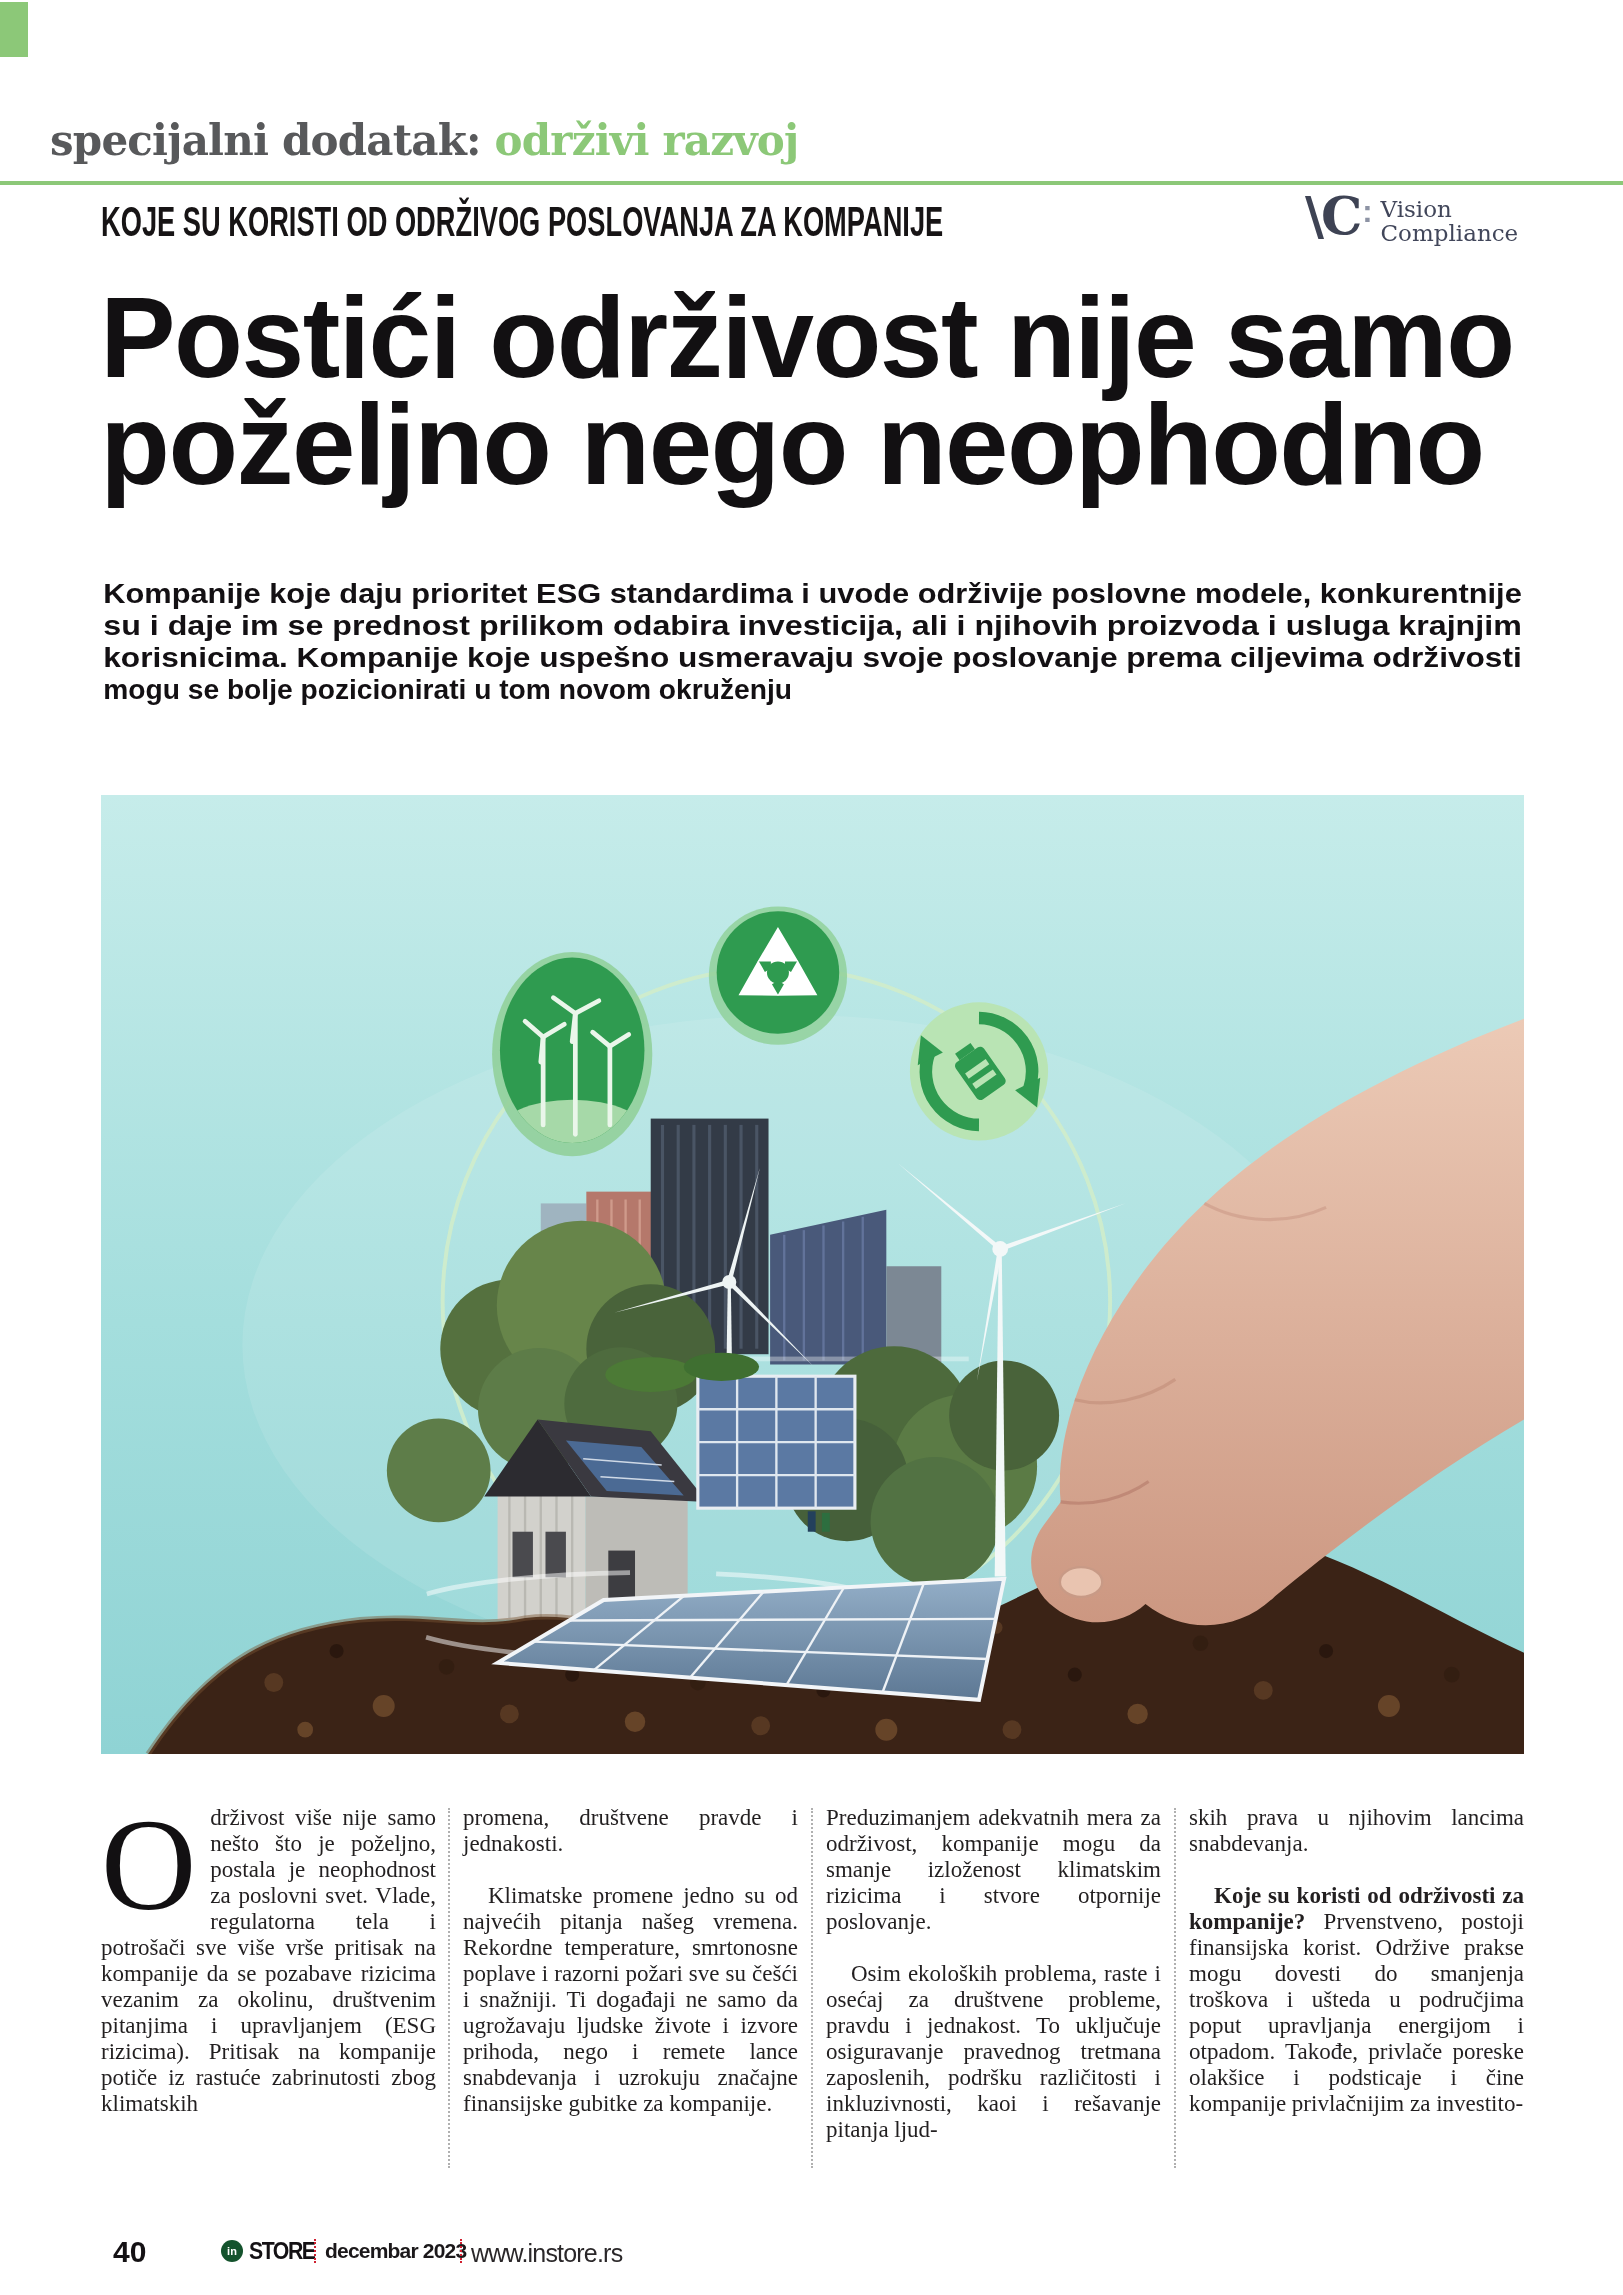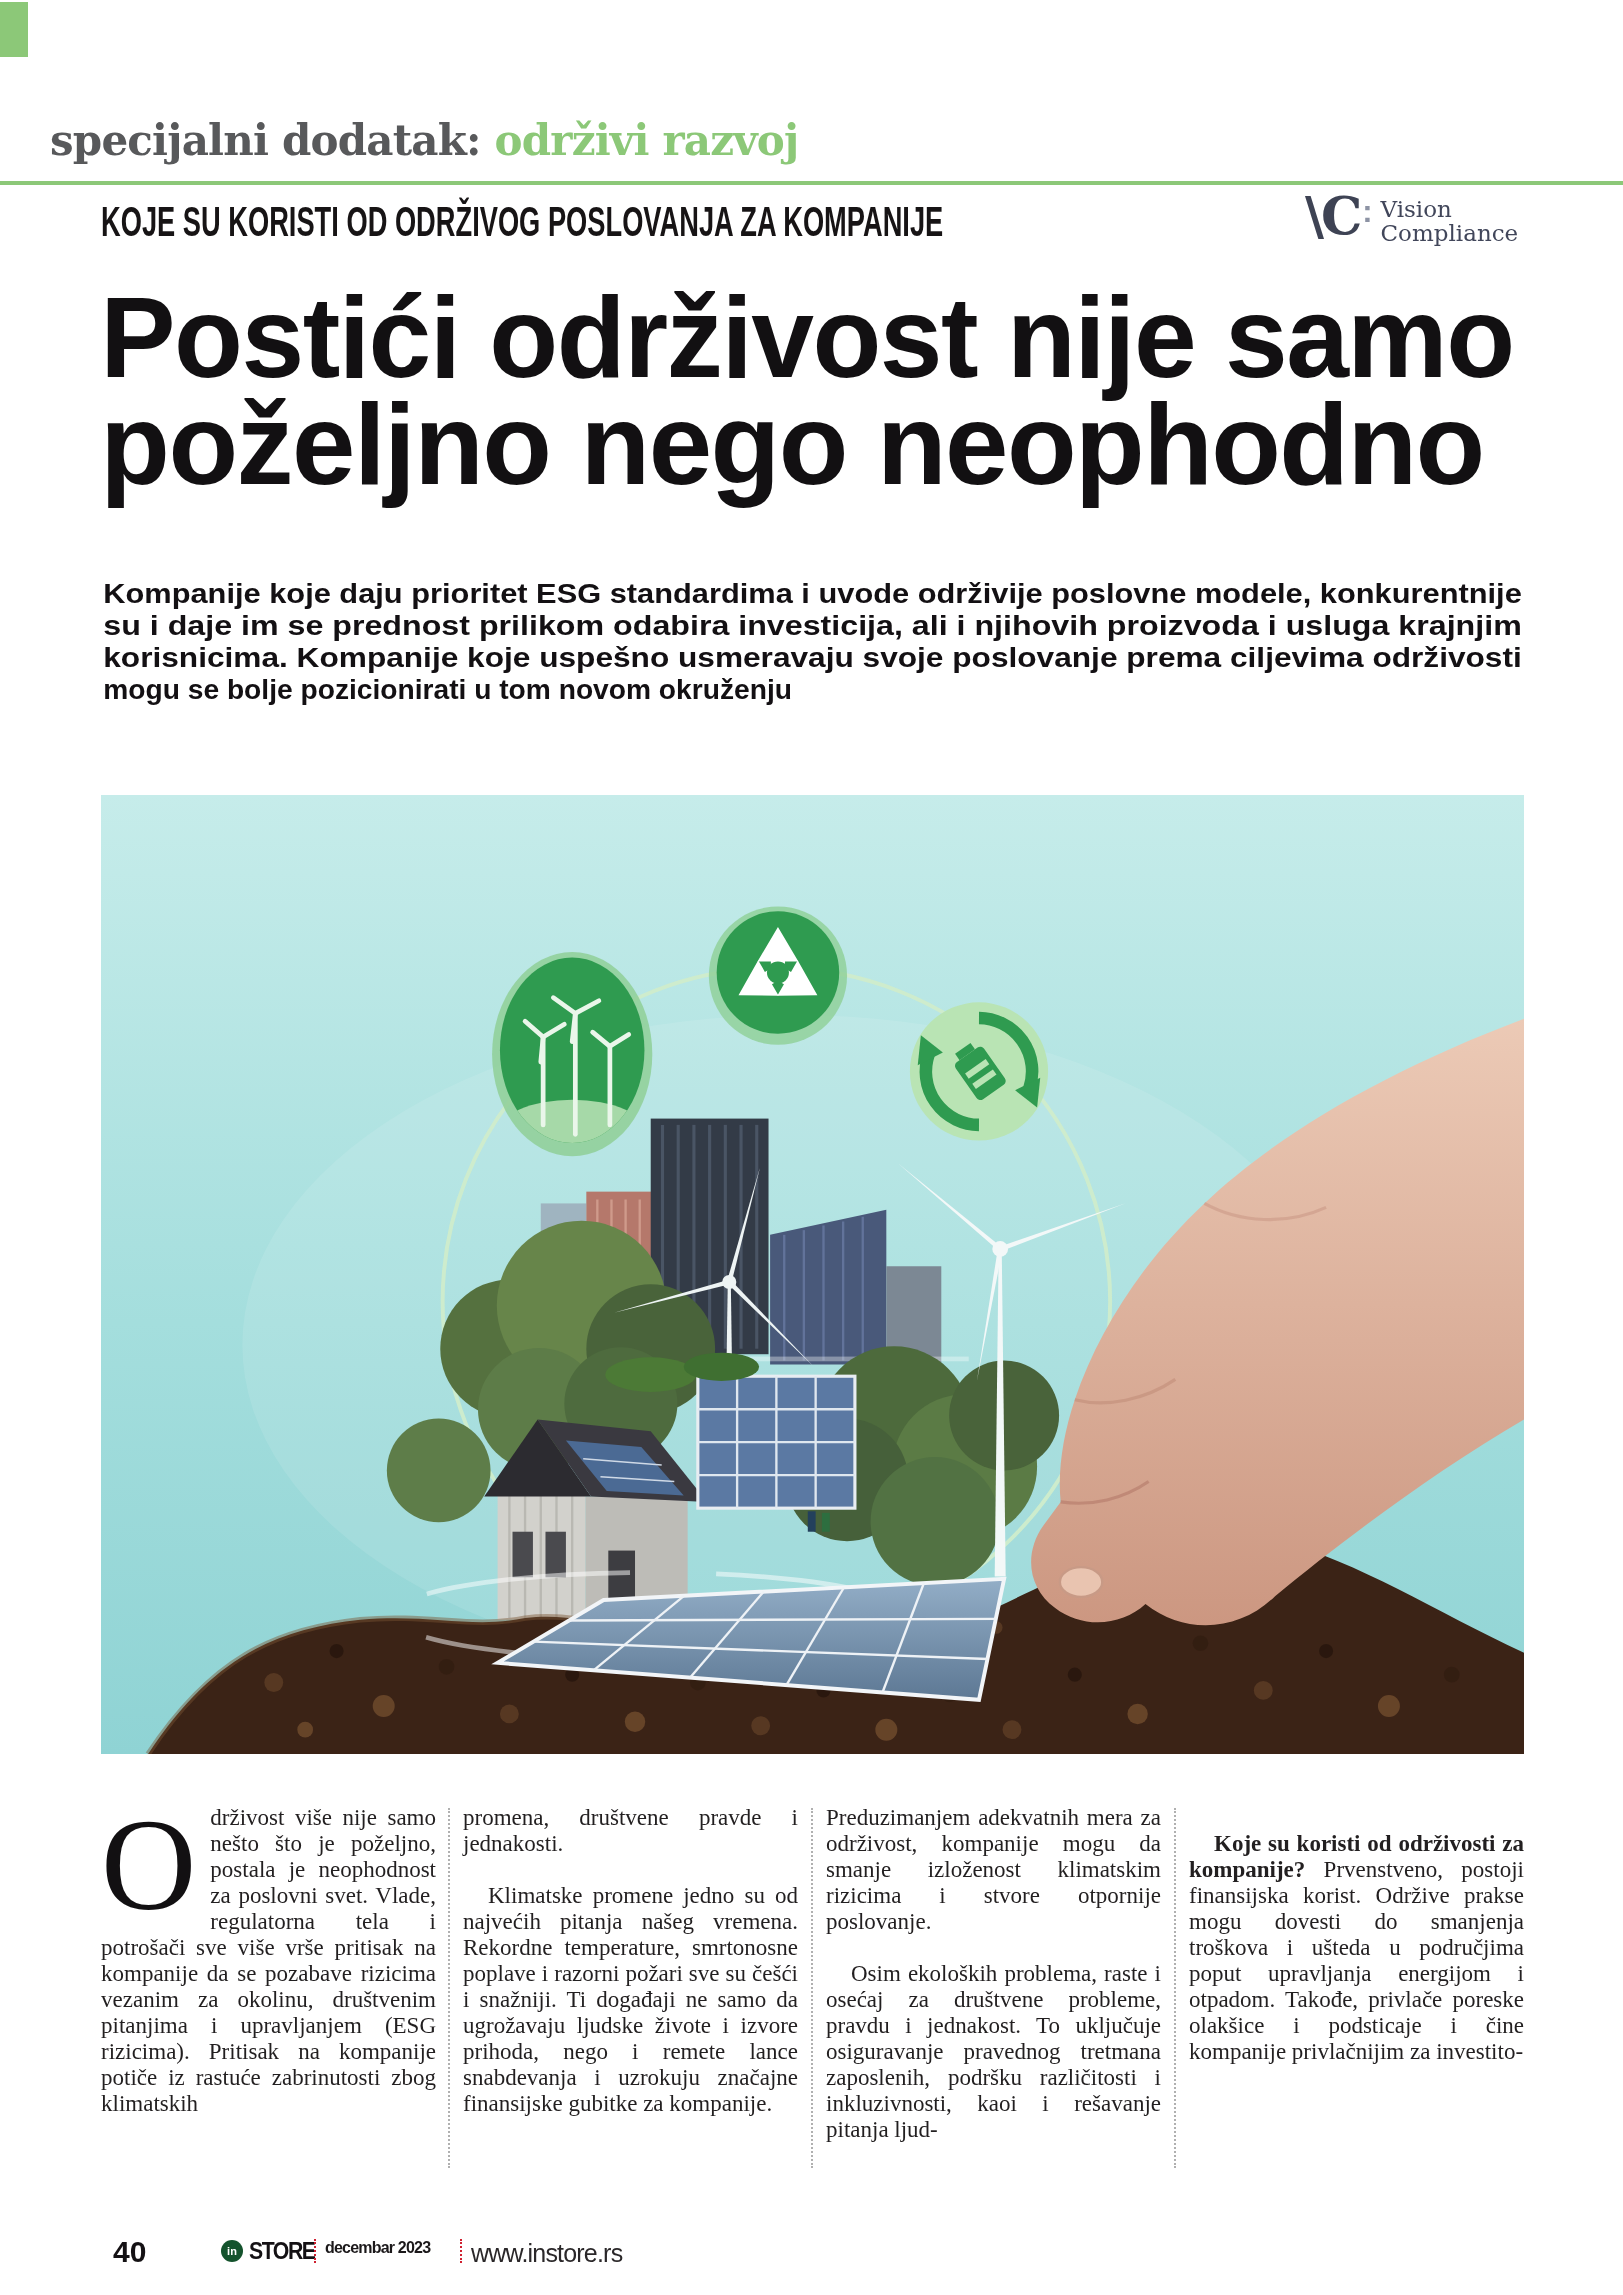--- a/index.html
+++ b/index.html
@@ -44,21 +44,21 @@
   
   .footer{position:absolute;left:100px;top:2233px;width:785px;height:38px;}
   .f-page{position:absolute;left:13px;top:1.6px;font-size:30px;font-weight:bold;color:#141114;}
   .f-logo-circle{position:absolute;left:121px;top:7px;width:22px;height:22px;border-radius:50%;
                  background:#14532d;color:#ffffff;font-size:11px;font-weight:bold;
                  display:flex;align-items:center;justify-content:center;}
   .f-store{position:absolute;left:149px;top:4.7px;font-size:23.6px;font-weight:bold;color:#141114;
            letter-spacing:-1.6px;transform:scaleX(.9);transform-origin:left;}
   .f-sep{position:absolute;top:6.3px;height:23.6px;width:0;border-left:2.4px dotted #cf2030;}
   .f-sep1{left:214px;} .f-sep2{left:360px;}
-  .f-issue{position:absolute;left:225px;top:6.3px;font-size:16px;font-weight:bold;color:#1b181a;
+  .f-issue{position:absolute;left:225px;top:6.3px;font-size:21px;font-weight:bold;color:#1b181a;
            letter-spacing:-0.8px;}
   .f-site{position:absolute;left:371px;top:6.3px;font-size:25px;color:#2a2729;letter-spacing:-0.8px;}
 </style>
 </head>
 <body>
 
 <div class="page">
 
   <div class="corner-square"></div>
 
@@ -350,20 +350,21 @@
   </div>
   <div class="col col-3">
     <p>Preduzimanjem adekvatnih mera za održivost, kompanije mogu da smanje izloženost klimatskim rizicima i stvore otpornije poslovanje.</p>
     <p class="p2">Osim ekoloških problema, raste i osećaj za društvene probleme, pravdu i jednakost. To uključuje osiguravanje pravednog tretmana zaposlenih, podršku različitosti i inkluzivnosti, kaoi i rešavanje pitanja ljud-</p>
   </div>
   <div class="col col-2">
     <p>promena, društvene pravde i jednakosti.</p>
     <p class="p2">Klimatske promene jedno su od najvećih pitanja našeg vremena. Rekordne temperature, smrtonosne poplave i razorni požari sve su češći i snažniji. Ti događaji ne samo da ugrožavaju ljudske živote i izvore prihoda, nego i remete lance snabdevanja i uzrokuju značajne finansijske gubitke za kompanije.</p>
   </div>
   <div class="col col-4">
+    <p>skih prava u njihovim lancima snabdevanja.</p>
     <p class="p2"><b>Koje su koristi od održivosti za kompanije?</b><span> Prvenstveno, postoji finansijska korist. Održive prakse mogu dovesti do smanjenja troškova i ušteda u područjima poput upravljanja energijom i otpadom. Takođe, privlače poreske olakšice i podsticaje i čine kompanije privlačnijim za investito-</span></p>
   </div>
 
   <div class="vdiv vdiv-1"></div>
   <div class="vdiv vdiv-2"></div>
   <div class="vdiv vdiv-3"></div>
 
   <div class="footer">
     <span class="f-page">40</span>
     <span class="f-logo-circle">in</span>

